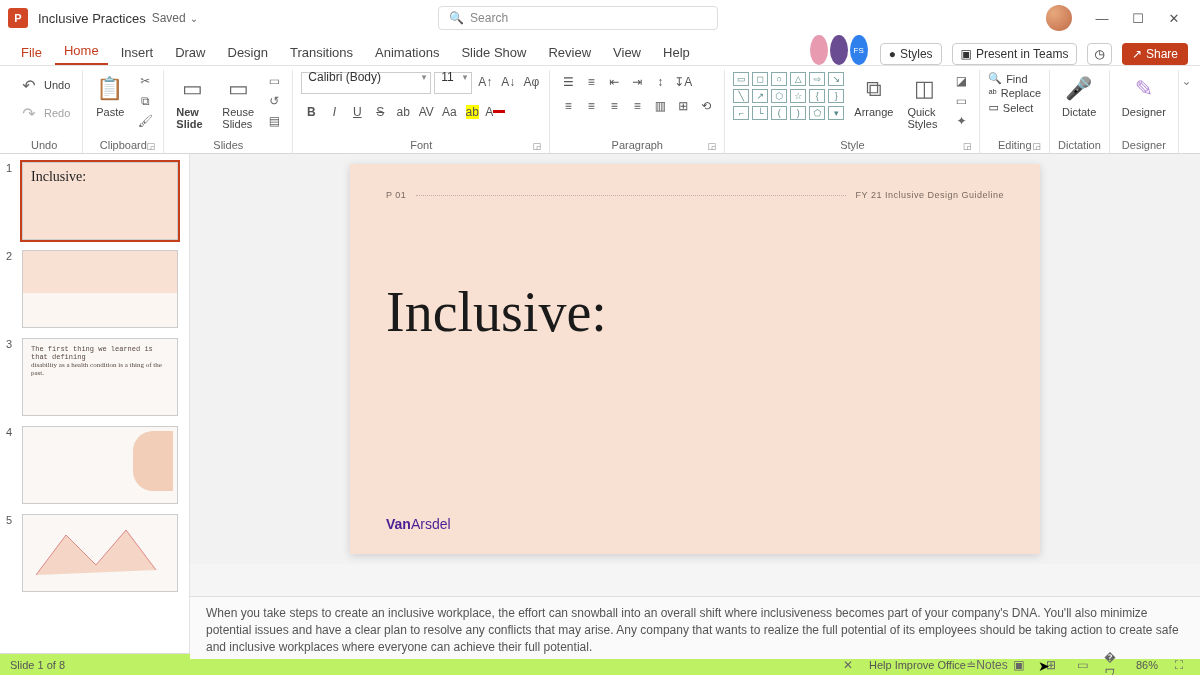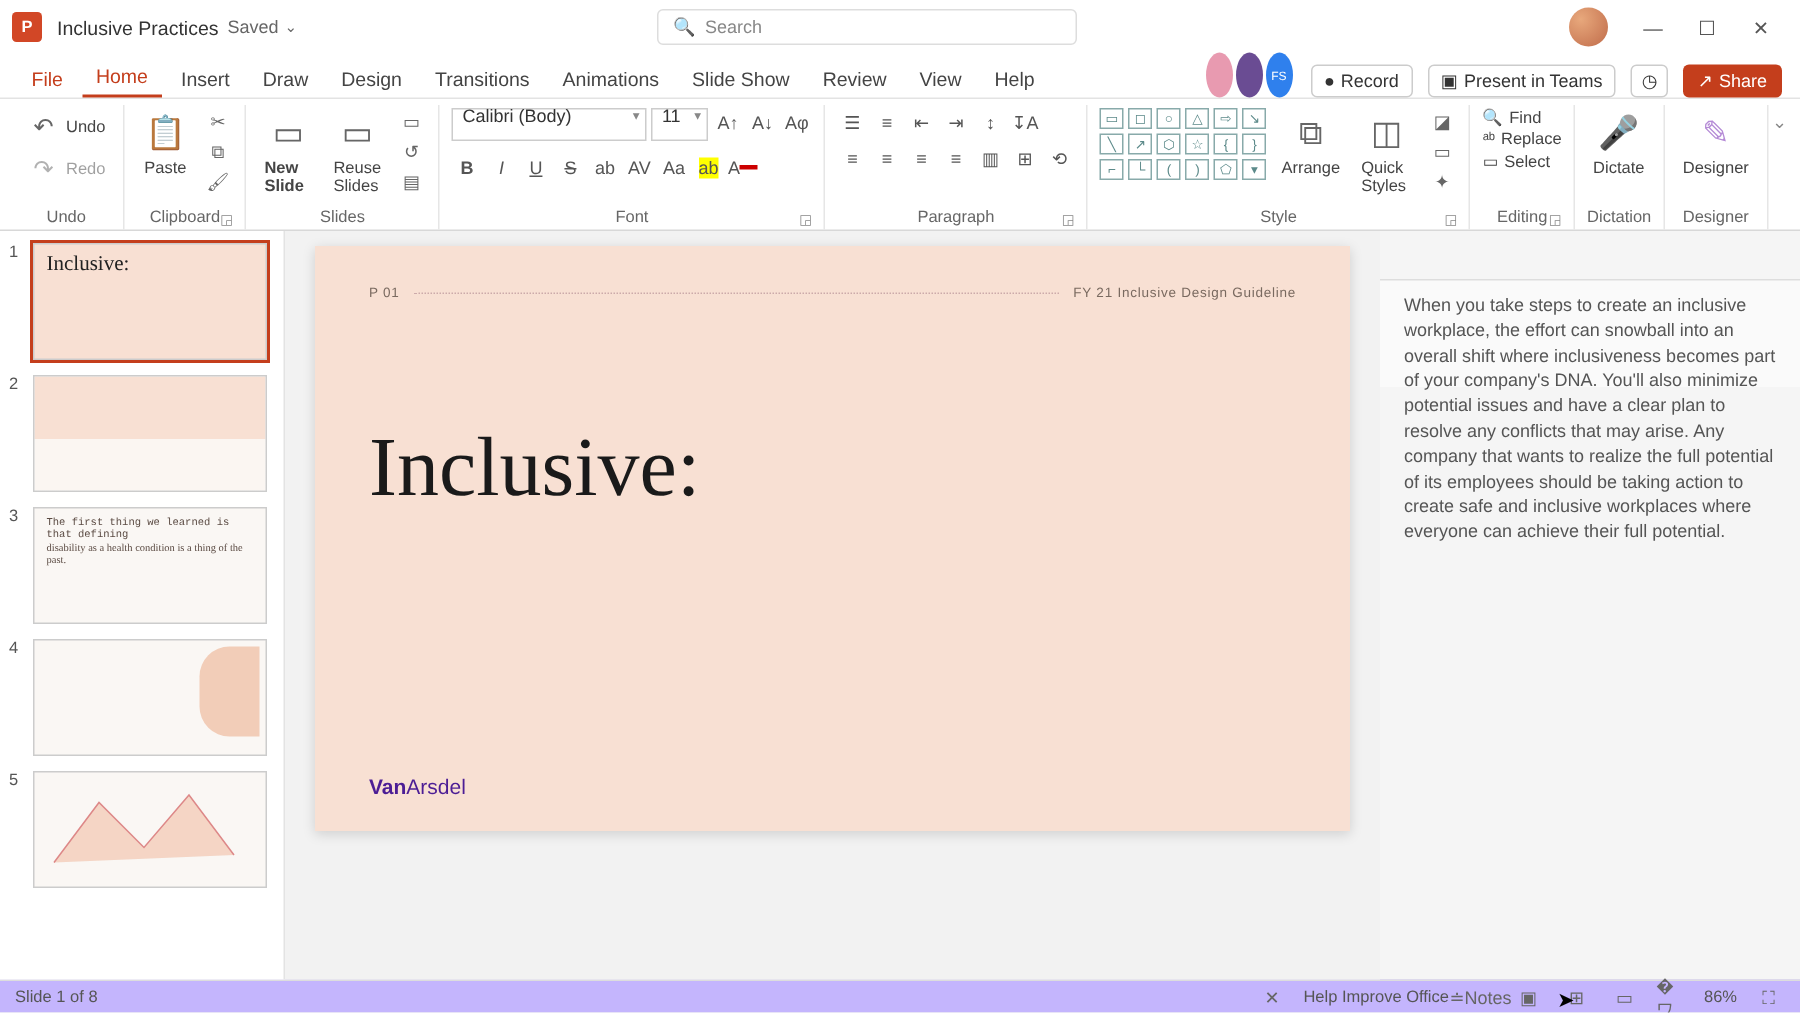--- a/index.html
+++ b/index.html
@@ -57,34 +57,34 @@
 .workspace { display:flex; height: calc(675px - 36px - 30px - 88px - 22px); background:#f5f5f5;}
 .thumbs { width:190px; background:#fff; border-right:1px solid #e3e3e3; padding:8px 6px; overflow:hidden;}
 .thumb-wrap{ display:flex; gap:6px; margin-bottom:10px;}
 .tnum{ font-size:11px; color:#555; width:10px;}
 .thumb{ width:156px; height:78px; background:#f8e0d3; border:1px solid #ccc; position:relative; padding:6px 8px; font-size:6px; color:#5a4a42;}
 .thumb.sel{ outline:2px solid #c43e1c; }
 .thumb .tt{ font-family: Georgia, serif; font-size:14px; color:#222;}
 .thumb.white{ background:#faf7f4;}
 .thumb .blob{position:absolute; right:4px; top:4px; width:40px; height:60px; background:#f2cdb8; border-radius:20px 0 0 20px;}
 
-.editor { flex:1; display:flex; flex-direction:row;}
+.editor { flex:1; display:flex; flex-direction:column;}
 .canvas-area{ flex:1; display:flex; align-items:flex-start; justify-content:center; padding:10px 20px; background:#f2f2f2;}
 .slide{ width:690px; height:390px; background:#f8e0d3; box-shadow:0 2px 8px rgba(0,0,0,0.15); position:relative; padding:26px 36px;}
 .slide .hdr{ display:flex; justify-content:space-between; font-size:9px; color:#7a6a60; letter-spacing:0.5px;}
 .slide .dots{ flex:1; margin:0 10px; border-bottom:1px dotted #caa; height:6px;}
 .slide h1{ font-family: Georgia, "Times New Roman", serif; font-size:56px; font-weight:500; color:#1a1a1a; margin-top:80px;}
 .slide .sub{ font-size:13px; color:#7a6156; margin-top:22px; line-height:1.5;}
 .slide .brand{ position:absolute; bottom:22px; left:36px; font-weight:700; font-size:14px; color:#4c1d95;}
 .slide .brand .light{font-weight:400;}
 
 .notes{ background:#fafafa; border-top:1px solid #ddd; padding:8px 16px 4px 16px; font-size:12px; color:#555; line-height:1.4; height:72px;margin-top:32px;}
 
 
-.status{ height:22px; background:#c4b5fd; border-top:1px solid #ddd; display:flex; align-items:center; padding:0 10px; font-size:11px; color:#555; gap:10px;}
+.status{ height:22px; background:#bef264; border-top:1px solid #ddd; display:flex; align-items:center; padding:0 10px; font-size:11px; color:#555; gap:10px;}
 .status .spacer{flex:1;}
 .sicon{ width:22px; height:18px; display:flex; align-items:center; justify-content:center; color:#666; font-size:12px;}
 .cursor{ position:absolute; font-size:14px; color:#000;}
 </style>
 </head>
 <body>
 
 <div class="titlebar">
   <div class="app-icon">P</div>
   <span class="doc-title">Inclusive Practices</span>
@@ -114,21 +114,21 @@
   <div class="menu-item">View</div>
   <div class="menu-item">Help</div>
   <div class="spacer"></div>
   <div class="present-avatars">
     <div class="pa pa1"></div>
     <div class="pa pa2"></div>
     <div class="pa pa3">FS</div>
   </div>
   <div class="pill-btn">
       <span>●</span>
-      <span>Record</span>
+      <span>Styles</span>
     </div>
   <div class="pill-btn">
       <span>▣</span>
       <span>Present in Teams</span>
     </div>
   <div class="pill-btn" style="padding:3px 6px">◷</div>
   <div class="share-btn">
       <span>↗</span>
       <span>Share</span>
     </div>

